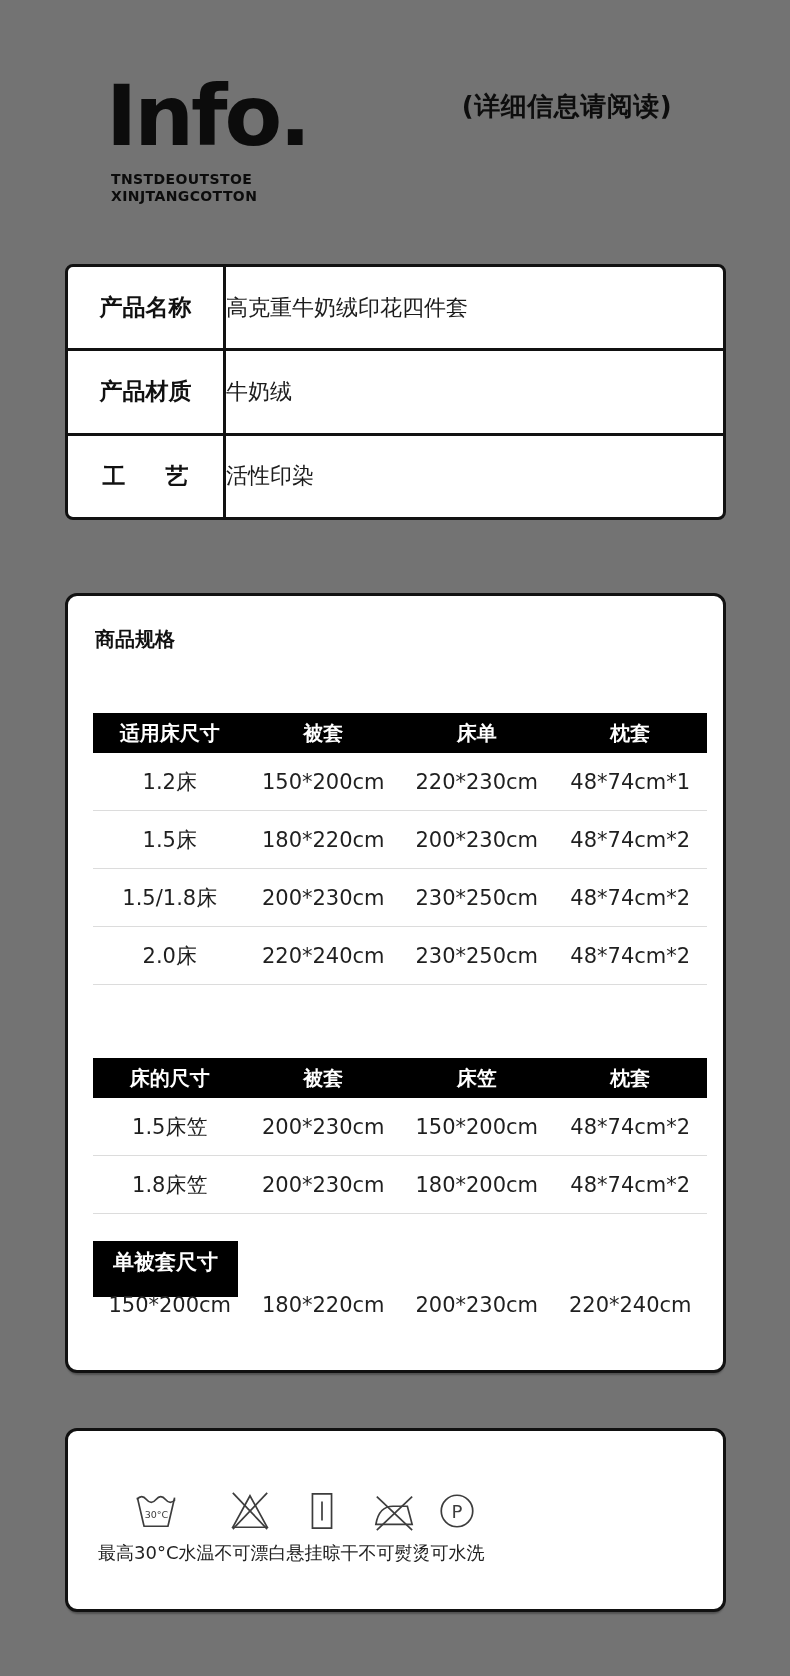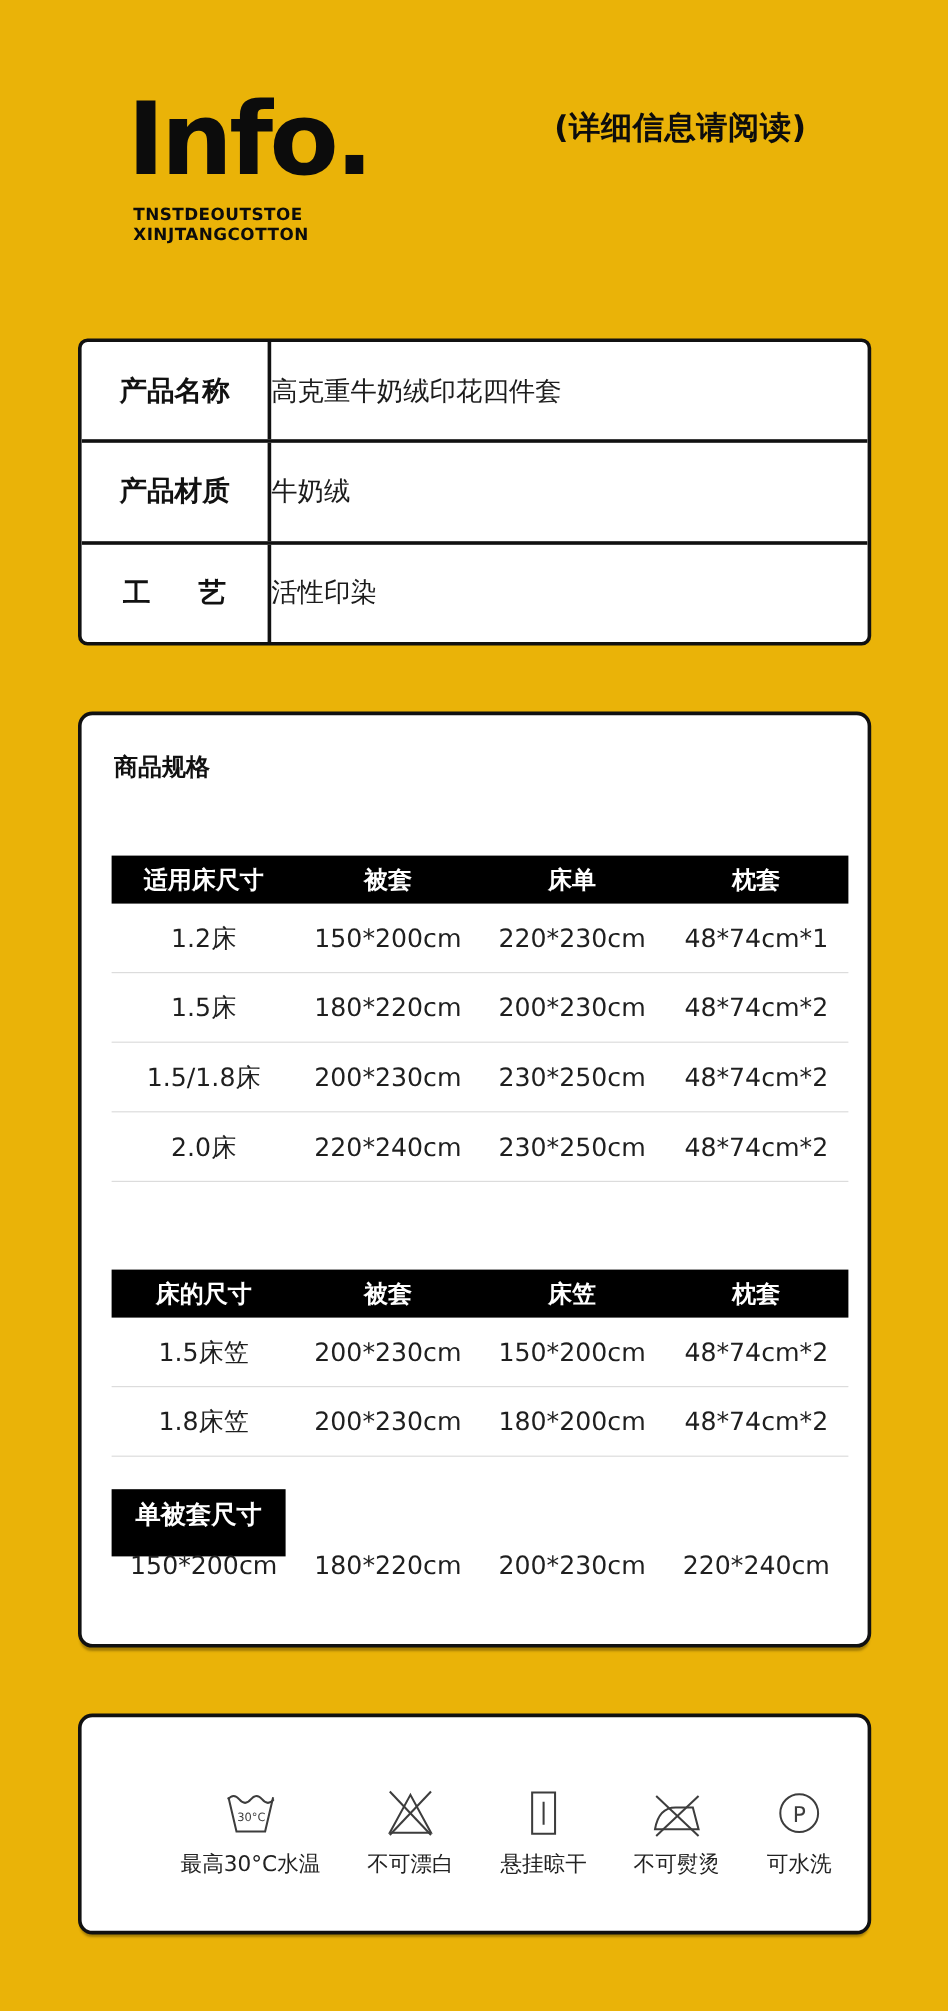--- a/index.html
+++ b/index.html
@@ -1,28 +1,28 @@
 <!DOCTYPE html>
 <html><head>
 <meta charset="utf-8">
 <style>
   html,body { margin:0; padding:0; background:#ffffff; }
   body { font-family:"DejaVu Sans","Liberation Sans",sans-serif; color:#1a1a1a; }
-  .page { position:relative; width:790px; height:1676px; margin:0 auto; background:#eab308; overflow:hidden; }
+  .page { position:relative; width:790px; height:1676px; margin:0 auto; background:#737373; overflow:hidden; }
 
   
   .brand { position:absolute; left:106px; top:74px; }
   .logo { font-size:84px; font-weight:900; letter-spacing:-3px; line-height:1; color:#0c0c0c; }
   .logo-sub { margin-top:13px; padding-left:5px; font-size:14px; font-weight:800; letter-spacing:.4px; line-height:1.22; color:#0c0c0c; }
   .title-block { position:absolute; left:400px; top:80px; width:334px; text-align:center; }
   .page-title { font-size:57px; font-weight:900; line-height:1.05; color:#080808; letter-spacing:1px; }
   .page-subtitle { margin-top:9px; font-size:26px; font-weight:700; letter-spacing:.5px; color:#0d0d0d; }
 
   
-  .info-table { position:absolute; left:65px; top:282px; width:661px; height:256px;
+  .info-table { position:absolute; left:65px; top:264px; width:661px; height:256px;
     border:3px solid #111; border-radius:8px; overflow:hidden; box-sizing:border-box;
     display:flex; flex-direction:column; background:#fff; }
   .info-row { flex:1; display:flex; border-bottom:3px solid #111; }
   .info-row:last-child { border-bottom:none; }
   .info-label { width:155px; border-right:3px solid #111; display:flex; align-items:center;
     justify-content:center; font-weight:700; font-size:23px; white-space:pre; color:#111; }
   .info-value { flex:1; display:flex; align-items:center; font-size:22px; color:#1c1c1c; }
 
   
   .spec-box { position:absolute; left:65px; top:593px; width:661px; height:780px;
@@ -38,21 +38,21 @@
     text-align:center; font-size:21px; color:#1f1f1f; border-bottom:1px solid #dcdcdc; }
   .badge { position:absolute; left:25px; top:645px; background:#000; color:#fff; font-size:21px;
     font-weight:700; height:56px; line-height:42px; padding:0 20px; }
   .sizes-row { position:absolute; left:25px; top:697px; width:614px; display:grid;
     grid-template-columns:1fr 1fr 1fr 1fr; text-align:center; font-size:21px; color:#1f1f1f; }
 
   
   .care-box { position:absolute; left:65px; top:1428px; width:661px; height:184px;
     border:3px solid #111; border-radius:12px; box-sizing:border-box; background:#fff;
     box-shadow:0 4px 2px -2px rgba(0,0,0,.3);
-    display:flex; align-items:center; justify-content:flex-end; padding:14px 30px 0;gap:39px; }
+    display:flex; align-items:center; justify-content:flex-start; padding:14px 30px 0; }
   .care-item { display:flex; flex-direction:column; align-items:center; gap:9px; }
   .care-item svg { width:46px; height:42px; display:block; }
   .care-item svg * { vector-effect:non-scaling-stroke; }
   .care-label { font-size:18px; color:#222; white-space:nowrap; }
 </style>
 </head>
 <body>
 
 <div class="page">
 

